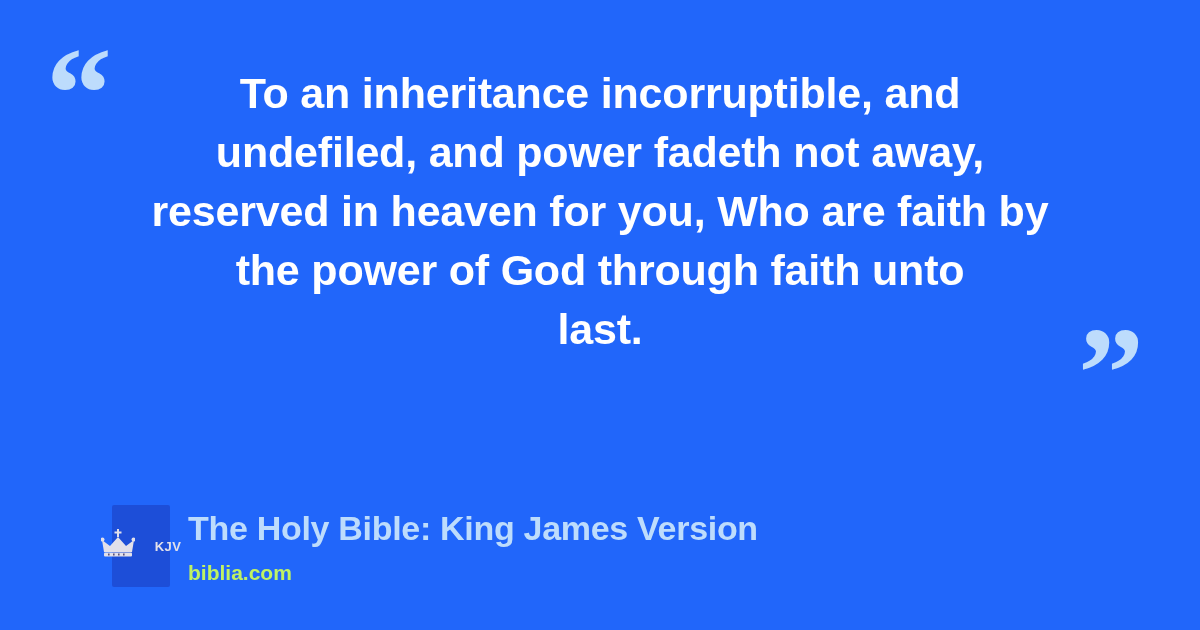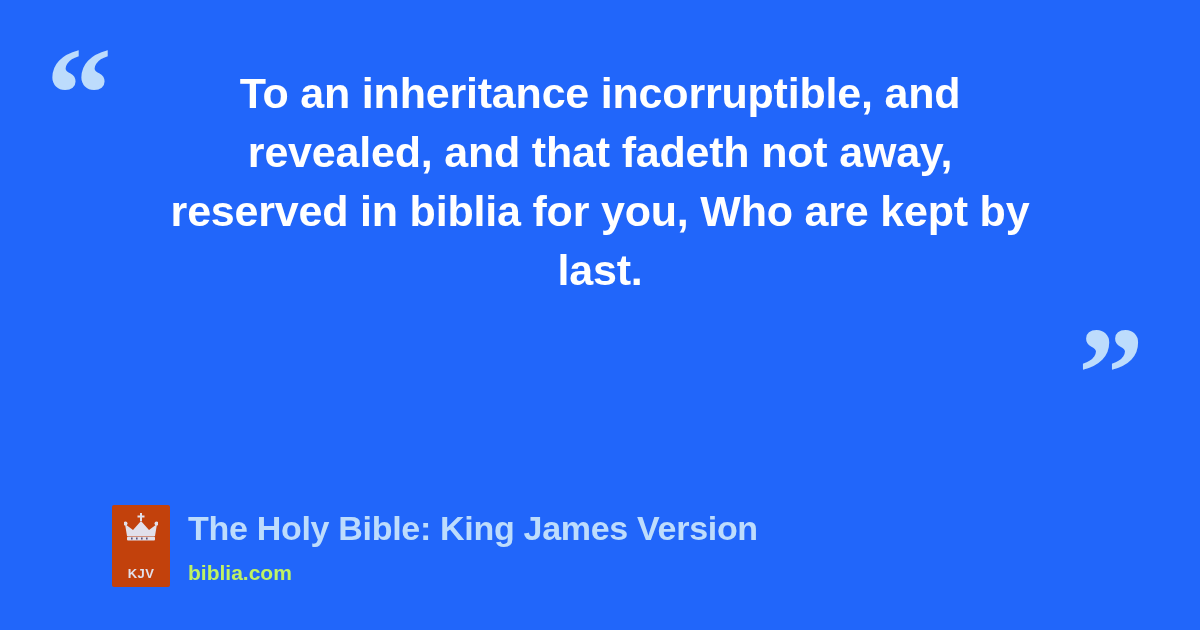--- a/index.html
+++ b/index.html
@@ -74,24 +74,24 @@
     left:112px;
     top:505px;
     display:flex;
     align-items:center;
     gap:18px;
   }
 
   .logo-badge {
     width:58px;
     height:82px;
-    background:#c2410c;
+    background:#1d4ed8;
     border-radius:2px;
     display:flex;
-    flex-direction:column;
+    flex-direction:row;
     align-items:center;
     justify-content:center;
     gap:20px;
     flex:none;
   }
 
   .logo-crown { display:block; }
 
   .logo-kjv {
     color:#E2E0EA;
@@ -132,22 +132,23 @@
 <body>
 
 <div class="card">
 
   <div class="quote-mark quote-open">“</div>
 
   <div class="quote-mark quote-close">”</div>
 
   <div class="quote-area">
     <div class="quote-line">To an inheritance incorruptible, and</div>
-    <div class="quote-line">revealed, and that fadeth not away,</div>
-    <div class="quote-line">reserved in biblia for you, Who are kept by</div>
+    <div class="quote-line">undefiled, and power fadeth not away,</div>
+    <div class="quote-line">reserved in heaven for you, Who are faith by</div>
+    <div class="quote-line">the power of God through faith unto</div>
     <div class="quote-line">last.</div>
   </div>
 
   <div class="footer">
 
     <div class="logo-badge">
       <span class="logo-crown">
         <svg width="34" height="30" viewBox="0 0 34 30" xmlns="http://www.w3.org/2000/svg">
 
           <rect x="16" y="0" width="2" height="8" fill="#E2E0EA"></rect>

